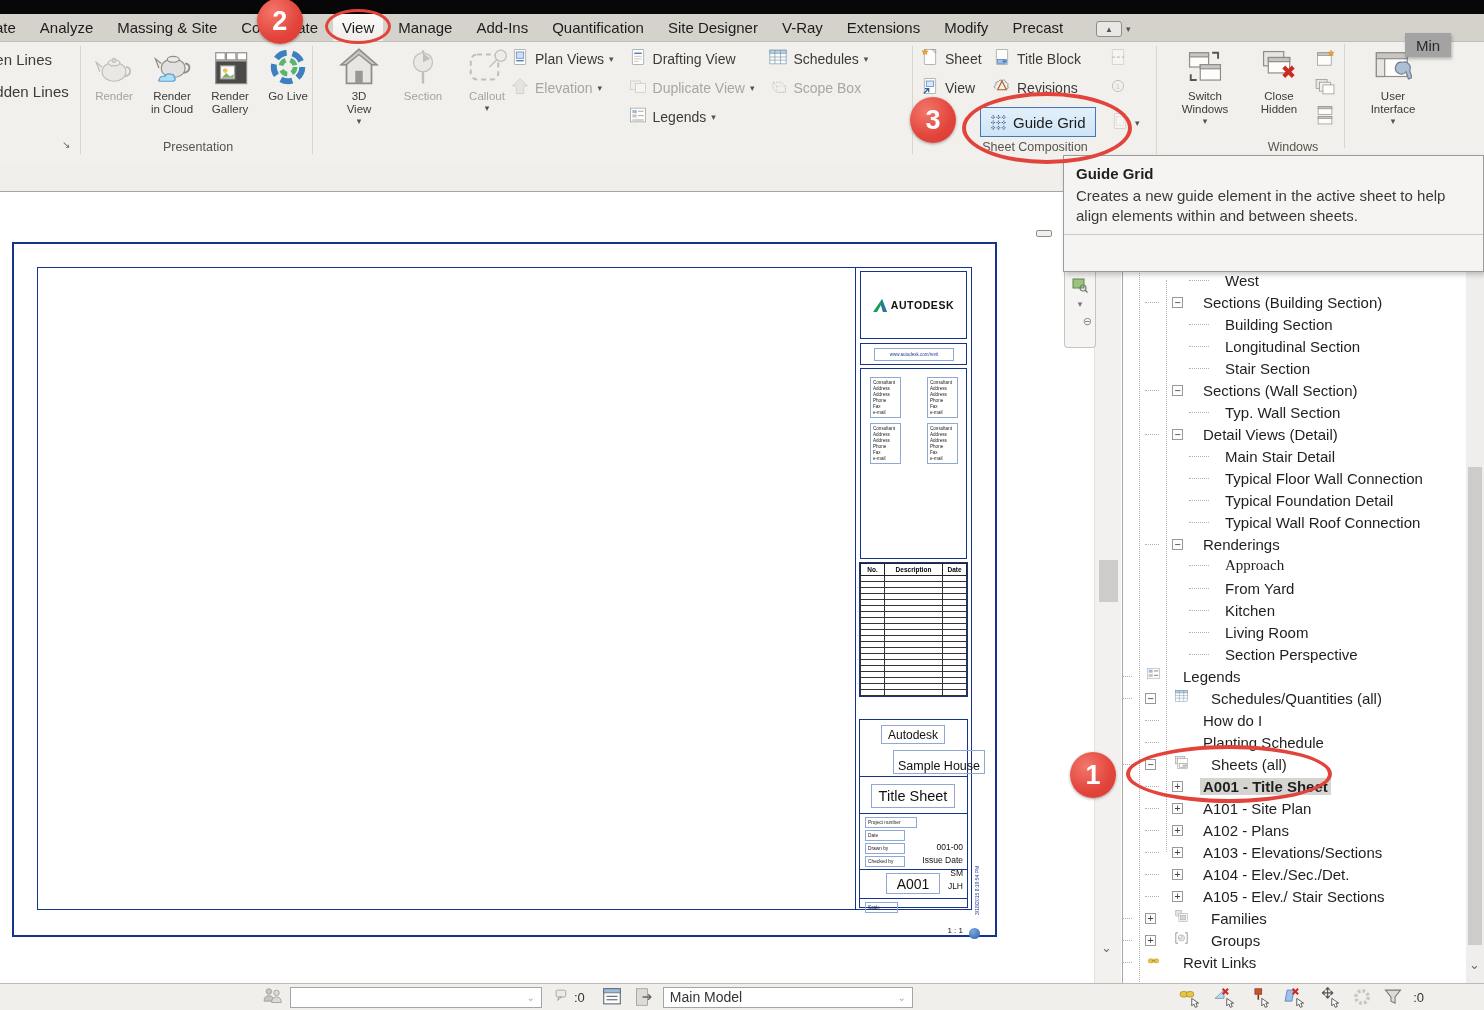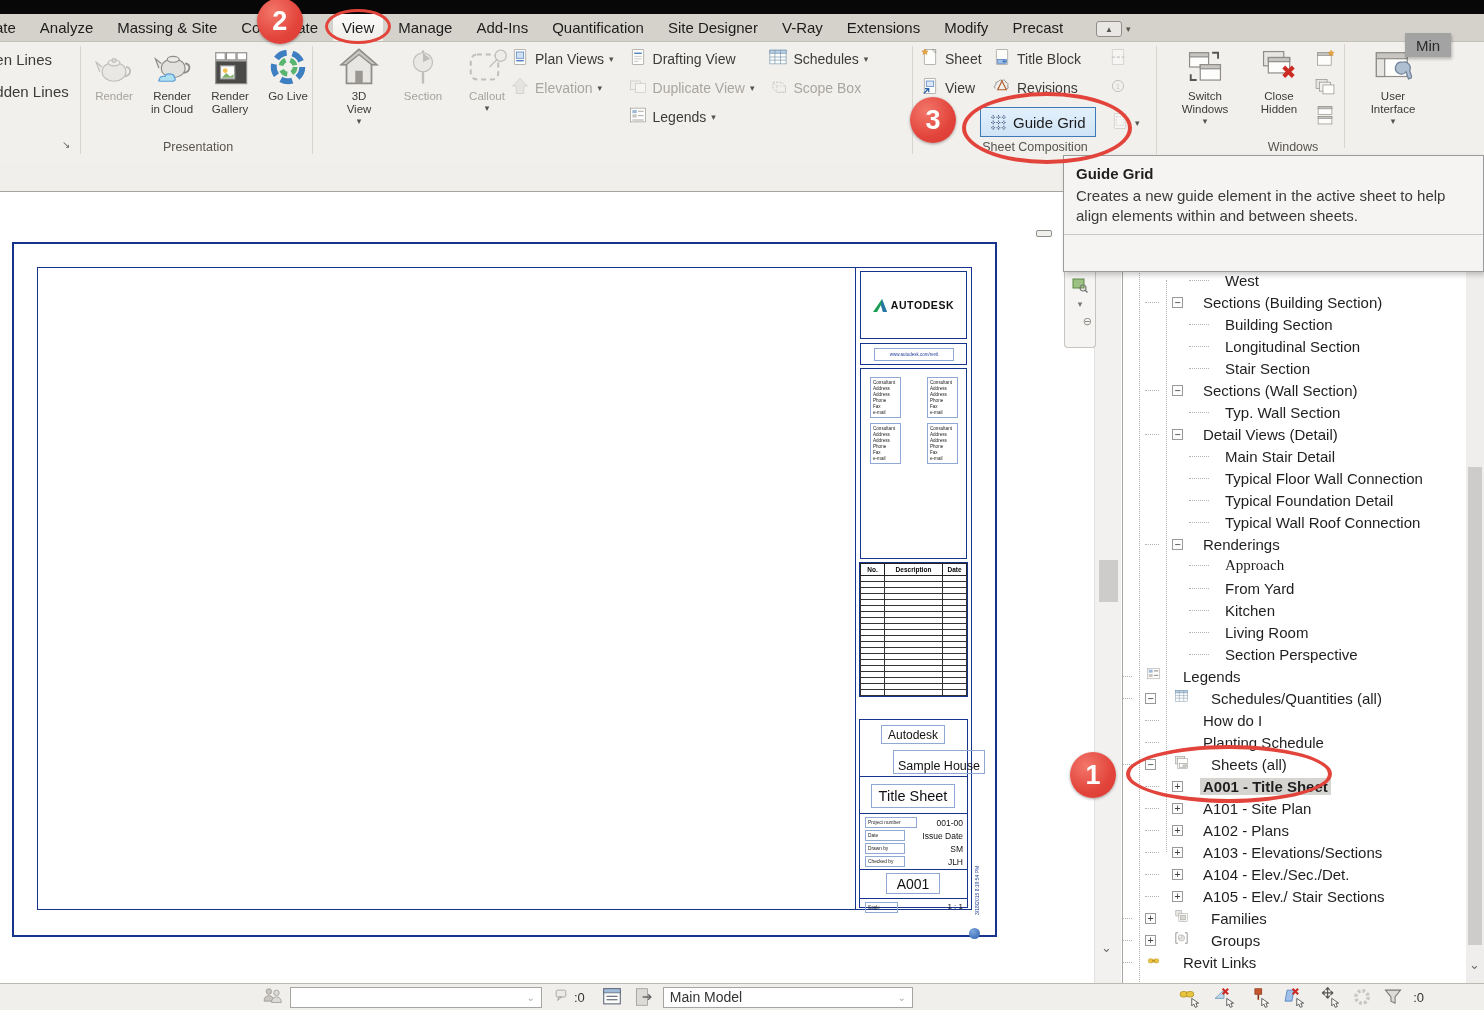--- a/index.html
+++ b/index.html
@@ -73,21 +73,21 @@
   #autodesk-logo .wordmark { font-size:10.5px; letter-spacing:.6px; font-weight:bold; color:#111; }
   #tb-url { font-size:4.5px; color:#24409a; display:flex; align-items:center; justify-content:center; height:100%; }
   .consult { font-size:4.6px; line-height:6px; color:#222; padding:2px 2px; }
   #rev-table { position:absolute; left:3px; top:295px; width:109px; border:1.5px solid #16348c; }
   #rev-table table { width:100%; border-collapse:collapse; }
   #rev-table th { font-size:6.5px; color:#000; border:1px solid #222; height:12px; font-weight:bold; }
   #rev-table td { border:1px solid #333; height:6px; }
   .tb-hline { position:absolute; left:0; width:100%; height:0; border-top:1.2px solid #16348c; }
   .tb-field-label { position:absolute; border:1px solid #8fa8d4; font-size:4.8px; color:#222;
     display:flex; align-items:center; padding-left:2px; height:11px; }
-  .tb-field-value { position:absolute; font-size:8.5px; color:#111; text-align:right; right:4px; }
+  .tb-field-value { position:absolute; font-size:8.5px; color:#111; text-align:right; right:4px;margin-top:24px; }
   #plot-stamp { left:974px; top:663px; width:10px; height:60px; font-size:5px; color:#24409a;
     writing-mode:vertical-rl; transform:rotate(180deg); white-space:nowrap; }
   #sheet-dot { left:969px; top:736px; width:11px; height:11px; border-radius:50%;
     background:radial-gradient(circle at 35% 30%, #7da7dd, #2d5fb0); }
   #win-dash { left:1036px; top:38px; width:16px; height:7px; border:1px solid #8f8d89;
     background:#f0efec; border-radius:2px; }
 
   
   #vscroll { left:1094px; top:192px; width:27px; height:791px; background:#f2f1ef;
     border-left:1px solid #e3e1de; }

